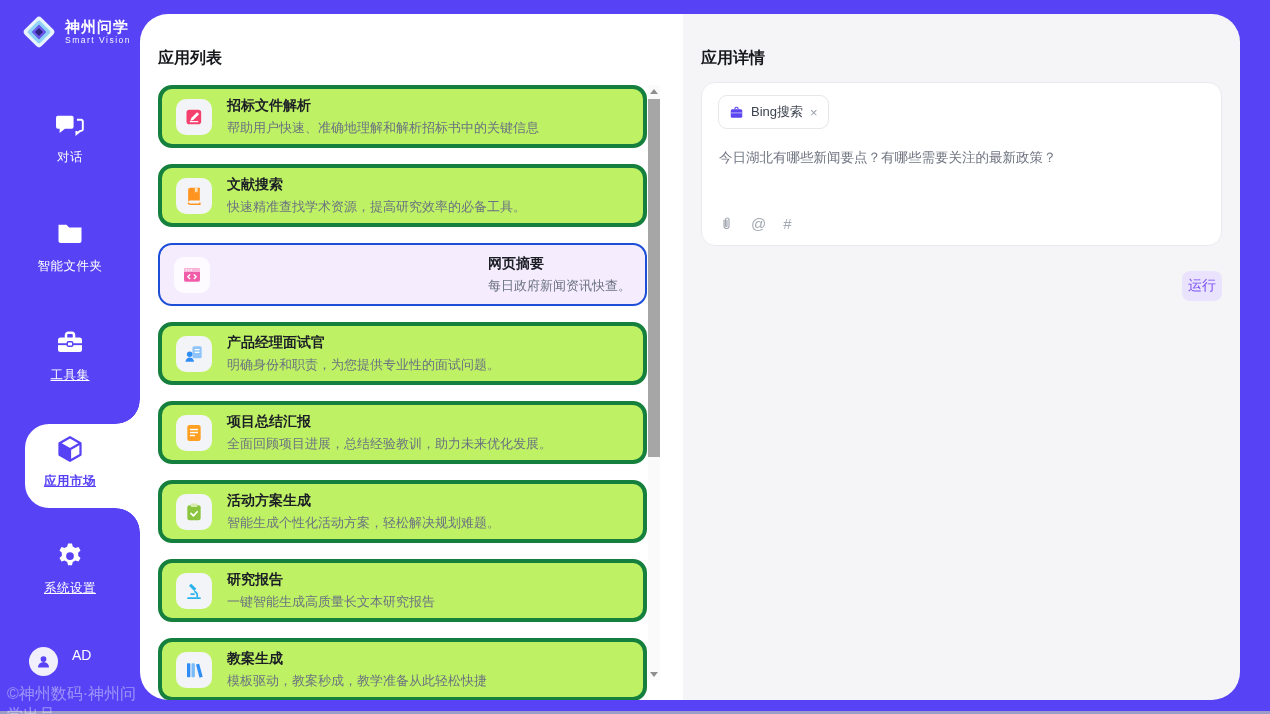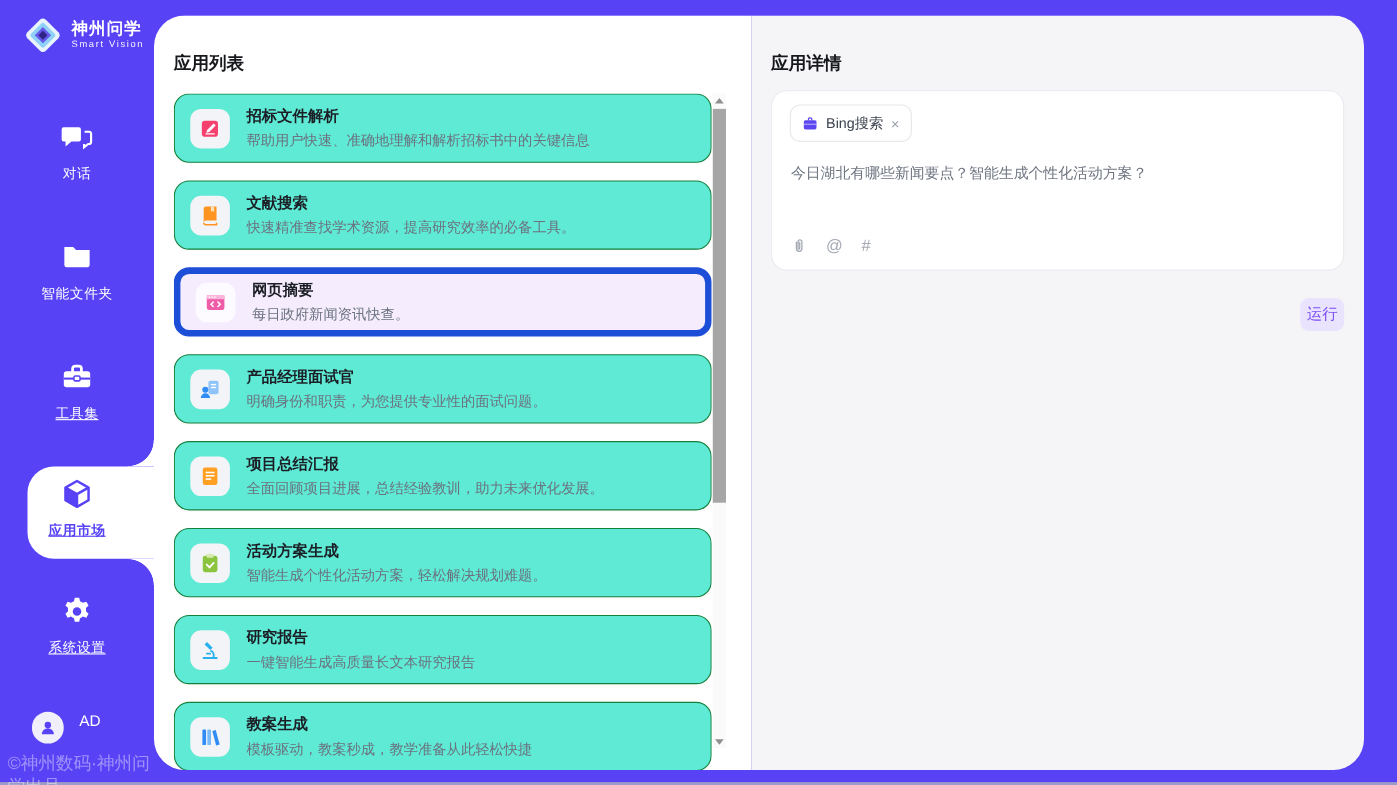--- a/index.html
+++ b/index.html
@@ -44,24 +44,24 @@
   
   .main { position:absolute; left:140px; top:14px; width:1100px; height:686px;
     border-radius:28px; overflow:hidden; display:flex; z-index:2; }
   .list-panel { position:relative; width:543px; height:100%; background:#fff; }
   .detail-panel { position:relative; flex:1; height:100%; background:#f5f5f8; }
 
   .panel-title { position:absolute; left:18px; top:34px; font-size:16px; font-weight:700; color:#17181c; }
 
   
   .cards { position:absolute; left:18px; top:71px; width:489px; height:615px; overflow:hidden; }
-  .app-card { height:63px; margin-bottom:16px; background:#5eead4; border:1px solid #15803d;
+  .app-card { height:63px; margin-bottom:16px; background:#bef264; border:4px solid #15803d;
     border-radius:14px; display:flex; align-items:center; padding:0 14px; cursor:pointer;
     box-shadow:0 1px 2px rgba(20,20,40,.02); }
-  .app-card.selected { background:#f5edfe; border:6px solid #1d4ed8; }
+  .app-card.selected { background:#f5edfe; border:2px solid #1d4ed8;justify-content:space-between; }
   .app-icon-box { width:36px; height:36px; border-radius:10px; background:#f3f4f7;
     display:flex; align-items:center; justify-content:center; margin-right:15px; flex:none; }
   .app-card.selected .app-icon-box { background:#fdfbff; }
   .app-icon-box svg { width:20px; height:20px; }
   .app-title { font-size:14px; font-weight:700; color:#1c1e26; margin-bottom:4px; }
   .app-desc { font-size:13px; color:#6b7280; white-space:nowrap; overflow:hidden; }
 
   
   .scrollbar { position:absolute; left:508px; top:71px; width:12px; height:595px; background:#fafafa; }
   .sb-arrow { position:absolute; left:0; width:12px; height:12px; display:flex; align-items:center; justify-content:center; }
@@ -281,21 +281,21 @@
         <div class="chip">
           <svg viewBox="0 0 24 24">
             <path d="M9.6 7V5.4c0-1 .8-1.9 1.9-1.9h1c1.1 0 1.9.9 1.9 1.9V7" fill="none" stroke="#5b46f0" stroke-width="1.8"></path>
             <rect x="2.8" y="6.8" width="18.4" height="13.4" rx="2.4" fill="#5b46f0"></rect>
             <rect x="2.8" y="12" width="18.4" height="1.3" fill="#cdc5fb"></rect>
           </svg>
           <span class="chip-label">Bing搜索</span>
           <span class="chip-close">×</span>
         </div>
 
-        <div class="prompt-text">今日湖北有哪些新闻要点？智能生成个性化活动方案？</div>
+        <div class="prompt-text">今日湖北有哪些新闻要点？有哪些需要关注的最新政策？</div>
 
         <div class="prompt-tools">
           <span class="tool-btn">
             <svg viewBox="0 0 24 24" fill="none" stroke="#a4a9b3" stroke-width="1.9" stroke-linecap="round">
               <path d="M8 6.5v9.5a4 4 0 0 0 8 0V6a2.8 2.8 0 0 0-5.6 0v9.5a1.2 1.2 0 0 0 2.4 0V7"></path>
             </svg>
           </span>
           <span class="tool-btn">@</span>
           <span class="tool-btn">#</span>
         </div>

